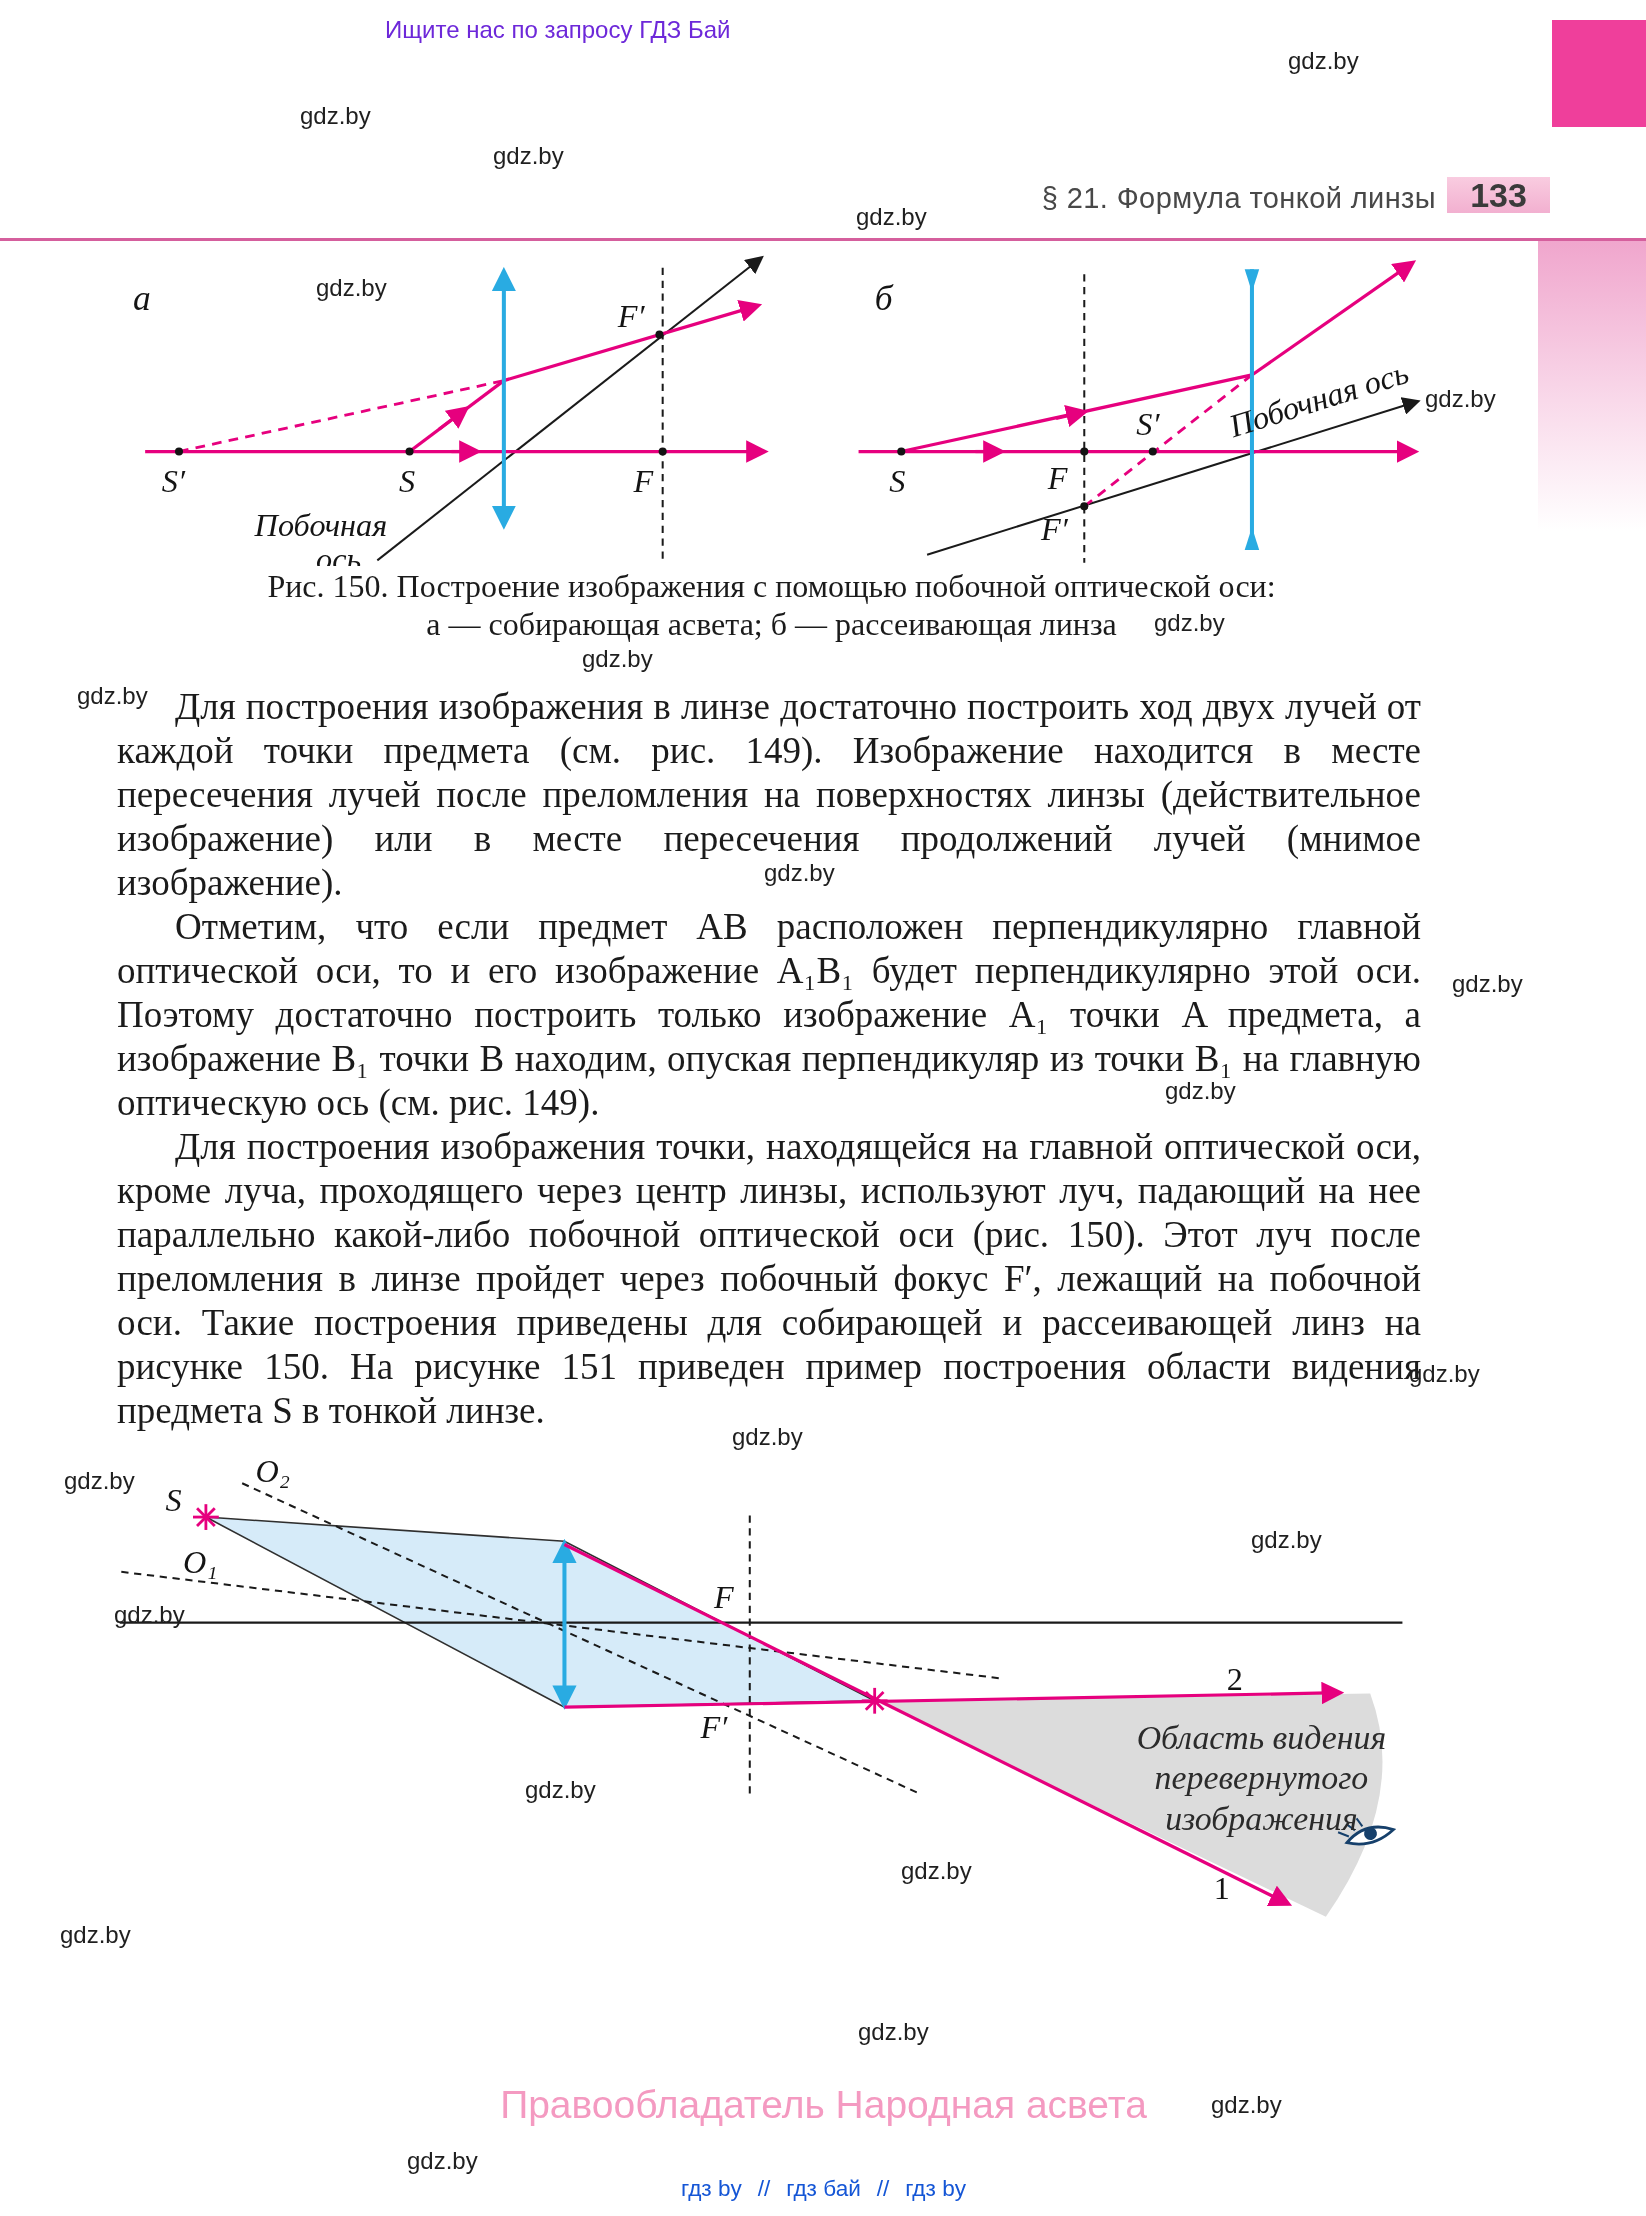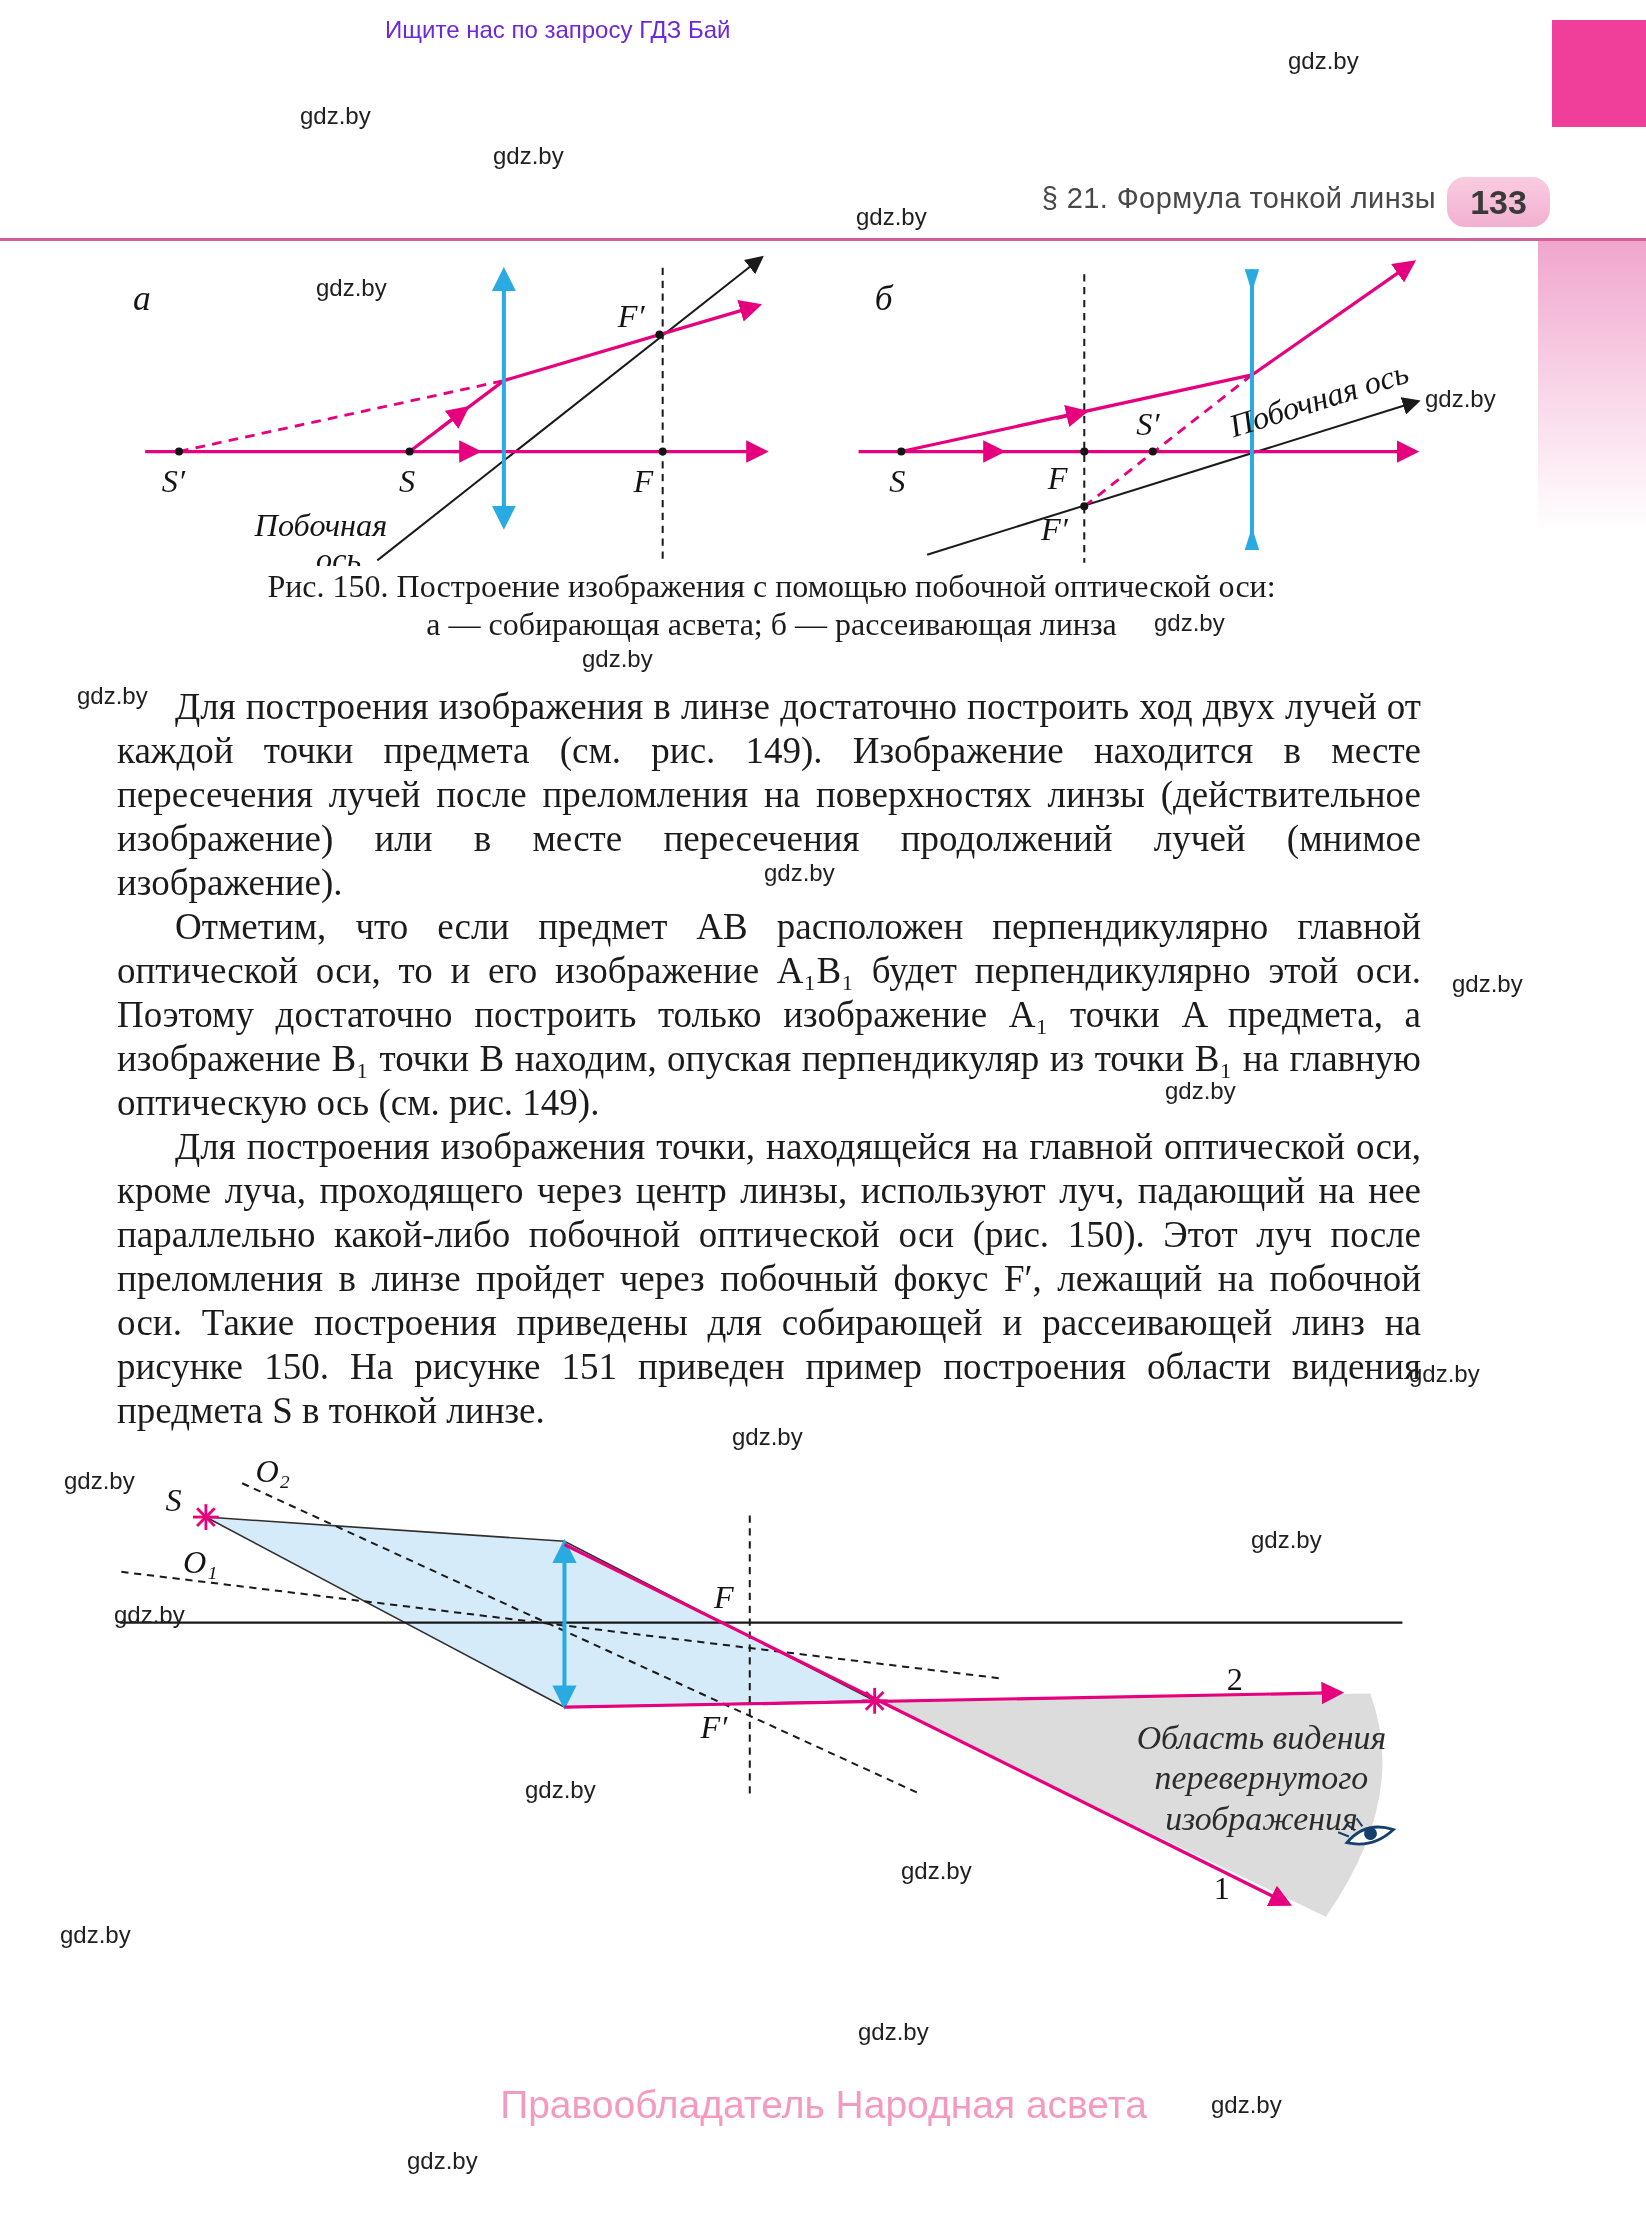--- a/index.html
+++ b/index.html
@@ -1,23 +1,23 @@
 <!DOCTYPE html>
 <html style="font-size:13px"><head>
 <meta charset="utf-8">
 <style>
   html,body{margin:0;padding:0;background:#e8e8e8;}
   .page{position:relative;width:1647px;height:2216px;background:#ffffff;overflow:hidden;
         font-family:"Liberation Serif","DejaVu Serif",serif;color:#1b1b1b;}
   .banner{position:absolute;left:385px;top:16px;font:500 24px "Liberation Sans","DejaVu Sans",sans-serif;color:#6d28d9;text-align:center;}
   .wm{position:absolute;font:400 24px "Liberation Sans","DejaVu Sans",sans-serif;color:#1f1f1f;z-index:30;}
   .sec-title{position:absolute;right:211px;top:182px;font:400 29px "Liberation Sans","DejaVu Sans",sans-serif;color:#484848;letter-spacing:0.4px;}
-  .pagenum{position:absolute;left:1447px;top:177px;width:103px;height:50px;
+  .pagenum{position:absolute;left:1447px;top:177px;width:103px;height:36px;
            background:linear-gradient(180deg,#f9cce0,#f2b0d0);display:flex;align-items:center;justify-content:center;
-           font:700 34px "Liberation Sans","DejaVu Sans",sans-serif;color:#3a3a3a;border-radius:18px;}
+           font:700 34px "Liberation Sans","DejaVu Sans",sans-serif;color:#3a3a3a;}
   .corner{position:absolute;left:1552px;top:20px;width:94px;height:107px;background:#ef3f9b;}
   .rule{position:absolute;left:0;top:238px;width:1647px;height:3.2px;background:#d55f9d;}
   .grad{position:absolute;left:1538px;top:241px;width:109px;height:290px;
         background:linear-gradient(180deg,#f0a6cd 0%,#f9d9ea 55%,#ffffff 100%);}
   .figsvg{position:absolute;left:0;}
   .cap{position:absolute;left:0;width:1543px;text-align:center;font-size:32px;line-height:38px;color:#1b1b1b;}
   .bodytext{position:absolute;left:117px;top:685px;width:1304px;font-size:37px;line-height:44px;text-align:justify;}
   .bodytext p{margin:0;text-indent:58px;}
   .footer{position:absolute;left:0;top:2083px;width:1647px;text-align:center;
           font:400 39px "Liberation Sans","DejaVu Sans",sans-serif;color:#f49ac1;}
@@ -180,20 +180,27 @@
     <text class="num" x="1532" y="296" text-anchor="middle">2</text>
     <text class="num" x="1516" y="556" text-anchor="middle">1</text>
     <text class="reg" x="1565" y="370" text-anchor="middle">Область видения</text>
     <text class="reg" x="1565" y="420" text-anchor="middle">перевернутого</text>
     <text class="reg" x="1565" y="470" text-anchor="middle">изображения</text>
   </svg>
 
 
   <div class="footer">Правообладатель Народная асвета</div>
 
+  <div class="links">
+    <span>гдз by</span>
+    <span>//</span>
+    <span>гдз бай</span>
+    <span>//</span>
+    <span>гдз by</span>
+  </div>
 
   <div class="wm" style="left:1288px;top:47px">gdz.by</div>
   <div class="wm" style="left:300px;top:102px">gdz.by</div>
   <div class="wm" style="left:493px;top:142px">gdz.by</div>
   <div class="wm" style="left:856px;top:203px">gdz.by</div>
   <div class="wm" style="left:316px;top:274px">gdz.by</div>
   <div class="wm" style="left:1425px;top:385px">gdz.by</div>
   <div class="wm" style="left:1154px;top:609px">gdz.by</div>
   <div class="wm" style="left:582px;top:645px">gdz.by</div>
   <div class="wm" style="left:77px;top:682px">gdz.by</div>

